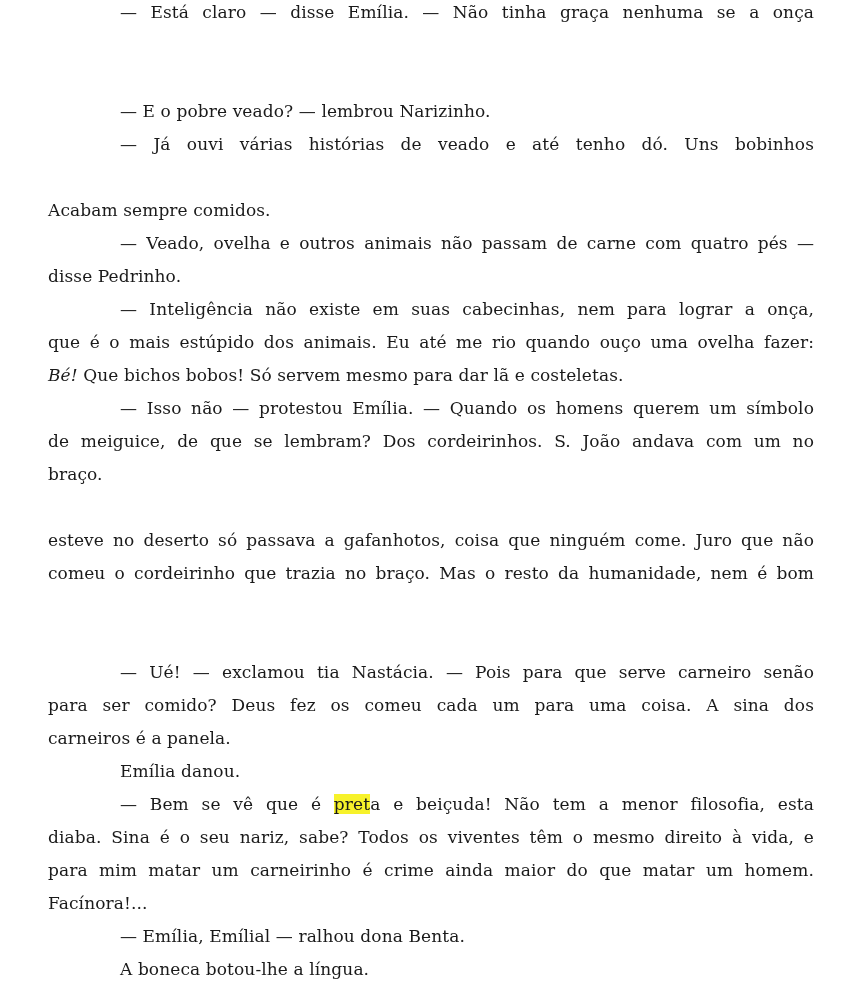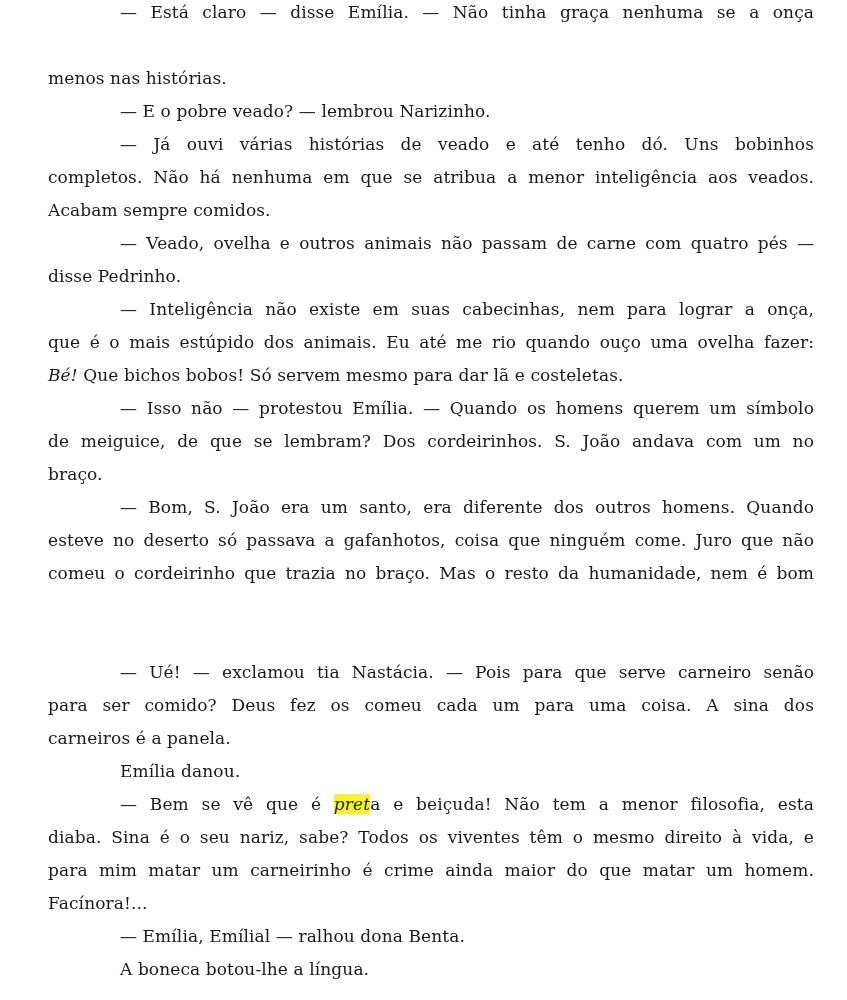--- a/index.html
+++ b/index.html
@@ -36,54 +36,50 @@
     }
     .line.indent {
       left: 104px;
       width: 694px;
     }
     .line.last {
       text-align-last: left;
     }
     .hl {
       background: #f7f22a;
-      font-style: italic;
     }
     em {
     }
   </style>
 </head>
 <body>
 
 <div class="page">
 
   <div class="line indent" style="top:0px">—  Está claro — disse Emília. — Não tinha graça nenhuma se a onça</div>
-  <div class="line last" style="top:66px">menos nas histórias.</div>
 
   <div class="line indent last" style="top:99px">— E o pobre veado? — lembrou Narizinho.</div>
 
   <div class="line indent" style="top:132px">— Já ouvi várias histórias de veado e até tenho dó. Uns bobinhos</div>
-  <div class="line" style="top:165px">completos. Não há nenhuma em que se atribua a menor inteligência aos veados.</div>
   <div class="line last" style="top:198px">Acabam sempre comidos.</div>
 
   <div class="line indent" style="top:231px">— Veado, ovelha e outros animais não passam de carne com quatro pés —</div>
   <div class="line last" style="top:264px">disse Pedrinho.</div>
 
   <div class="line indent" style="top:297px">—  Inteligência não existe em suas cabecinhas, nem para lograr a onça,</div>
   <div class="line" style="top:330px">que é o mais estúpido dos animais. Eu até me rio quando ouço uma ovelha fazer:</div>
   <div class="line last" style="top:363px">
     <em>Bé!</em>
     <span>Que bichos bobos! Só servem mesmo para dar lã e costeletas.</span>
   </div>
 
   <div class="line indent" style="top:396px">— Isso não — protestou Emília. — Quando os homens querem um símbolo</div>
   <div class="line last" style="top:462px">braço.</div>
   <div class="line" style="top:429px">de meiguice, de que se lembram? Dos cordeirinhos. S. João andava com um no</div>
 
-  <div class="line indent" style="top:495px">—  Bom, S. João era um santo, era diferente dos outros homens. Quando</div>
   <div class="line" style="top:528px">esteve no deserto só passava a gafanhotos, coisa que ninguém come. Juro que não</div>
   <div class="line" style="top:561px">comeu o cordeirinho que trazia no braço. Mas o resto da humanidade, nem é bom</div>
 
   <div class="line indent" style="top:660px">— Ué! — exclamou tia Nastácia. — Pois para que   serve   carneiro   senão</div>
   <div class="line" style="top:693px">para    ser    comido? Deus fez os comeu cada um para uma coisa. A sina dos</div>
   <div class="line last" style="top:726px">carneiros é a panela.</div>
 
   <div class="line indent last" style="top:759px">Emília danou.</div>
 
   <div class="line indent" style="top:792px">

